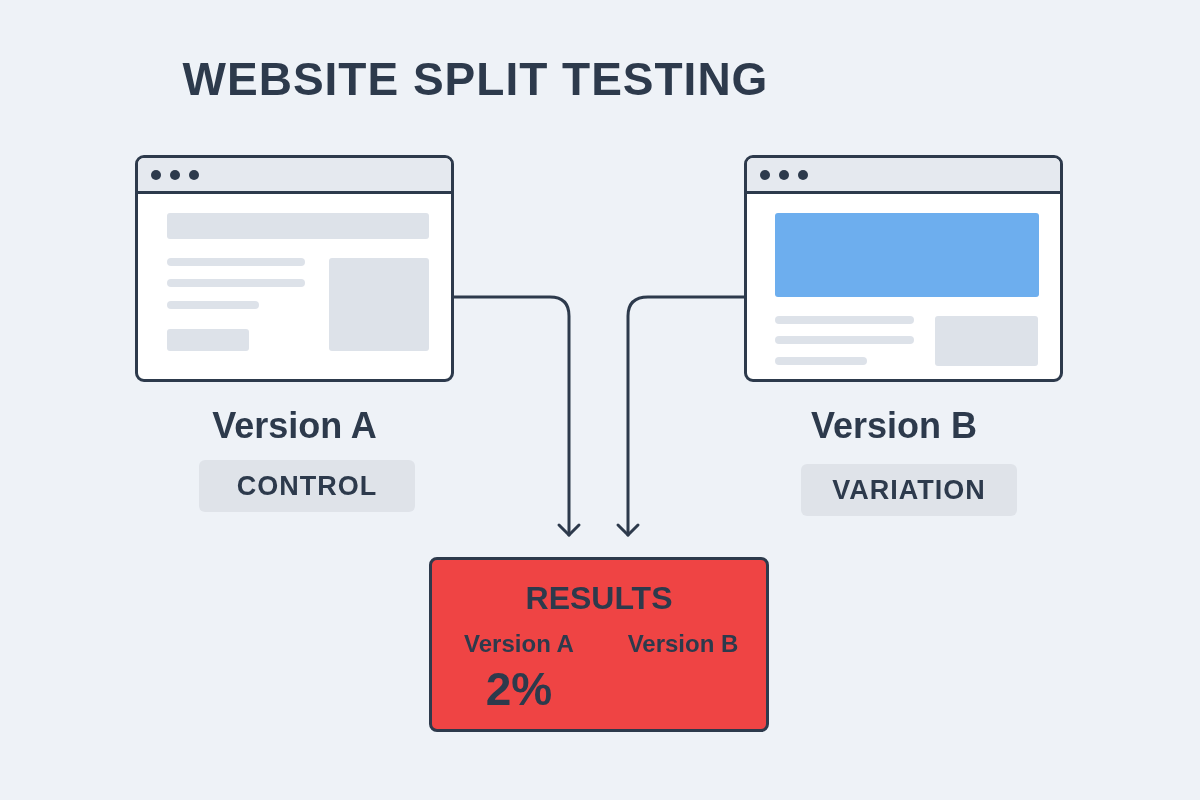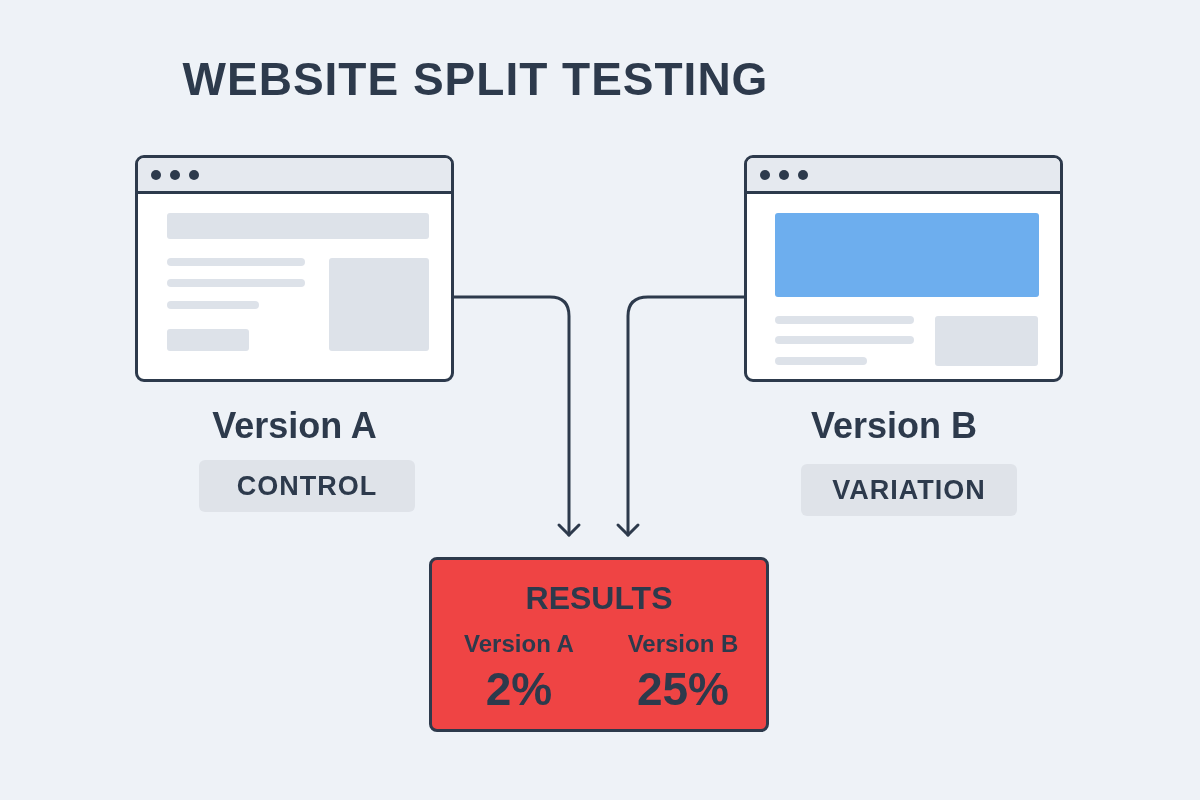--- a/index.html
+++ b/index.html
@@ -93,15 +93,14 @@
 <div class="tag" style="left:801px; top:464px; width:216px; height:52px; line-height:52px;">VARIATION</div>
 
 <div class="results">
   <div class="rtitle">RESULTS</div>
   <div class="rcol" style="left:12px;">
     <div class="rname">Version A</div>
     <div class="rval">2%</div>
   </div>
   <div class="rcol" style="left:176px;">
     <div class="rname">Version B</div>
-    <div class="rval">25%</div>
   </div>
 </div>
 
 </body></html>

